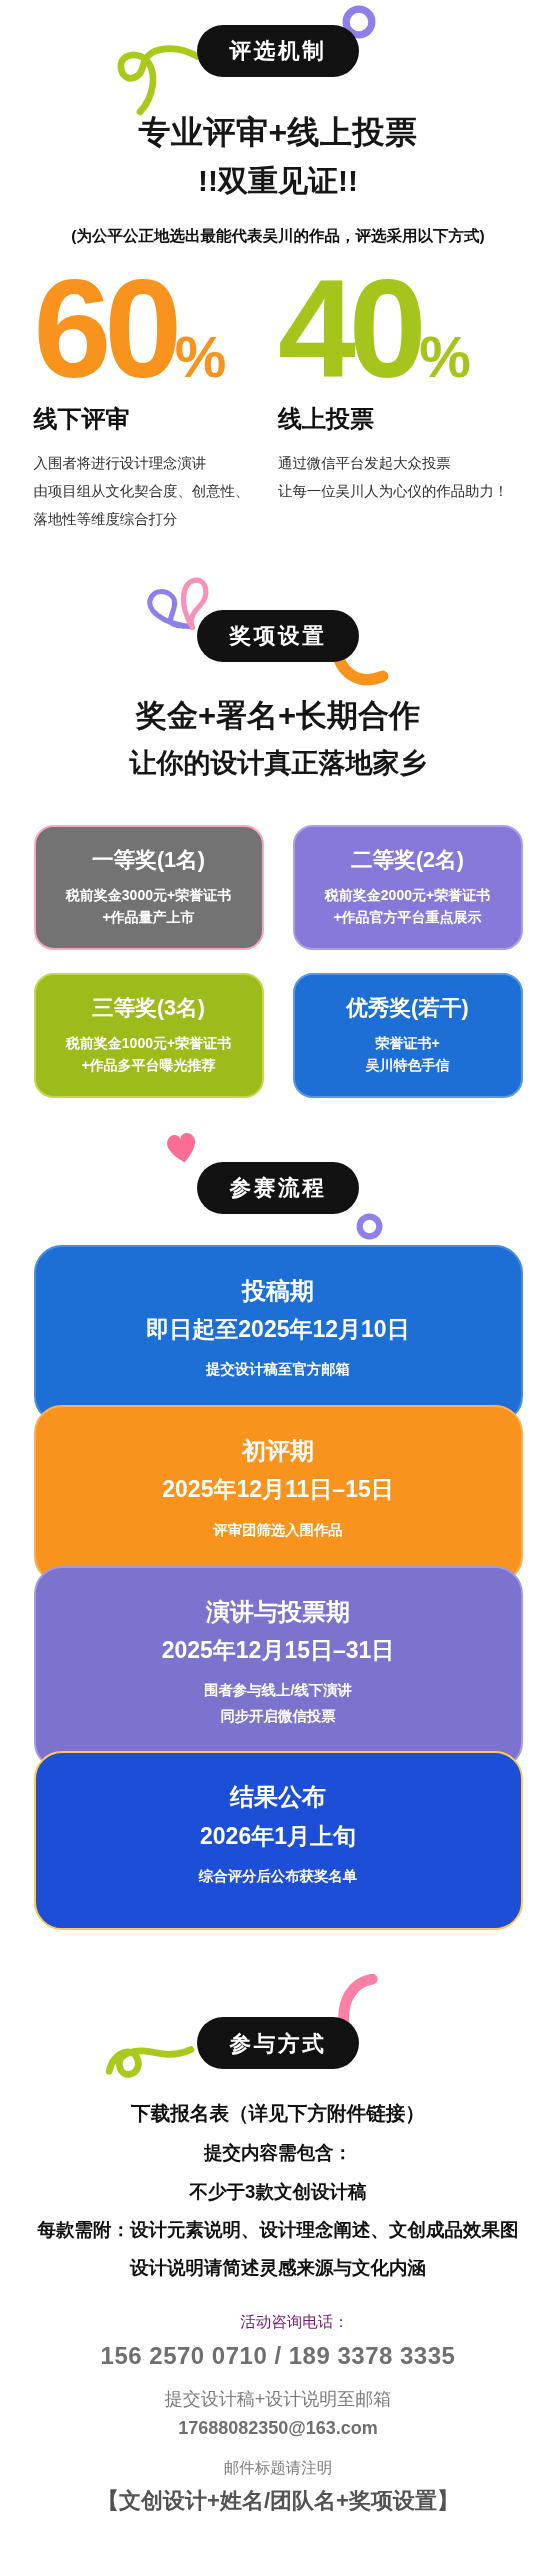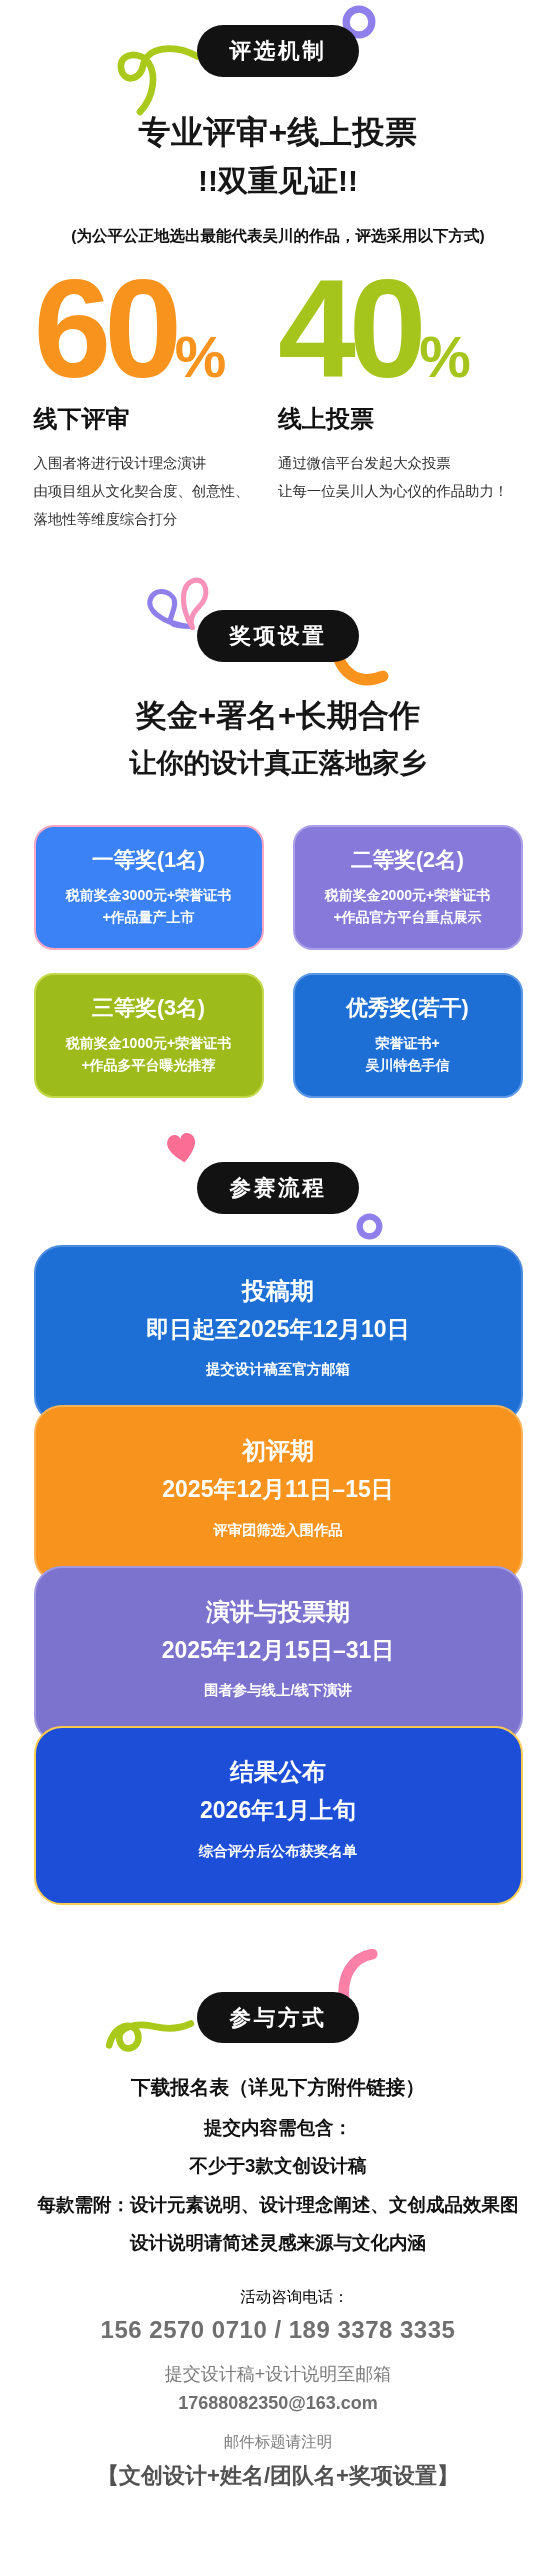--- a/index.html
+++ b/index.html
@@ -59,21 +59,21 @@
   .stage-name { font-size:24px; font-weight:900; }
   .stage-date { font-size:23px; font-weight:900; margin-top:7.2px; }
   .stage-line { font-size:14.4px; font-weight:600; margin-top:13.4px; line-height:1.55; }
   .stage-line + .stage-line { margin-top:3.1px; }
 
   
   .sec-part { margin-top:87px; }
   .part-line { font-size:18.5px; font-weight:800; color:#111; margin-top:13.4px; }
   .part-line.first { font-size:19.6px; margin-top:31px; }
   .contact { margin-top:32px; }
-  .c-label { font-size:15.5px; color:#000000;padding-left:33px; }
+  .c-label { font-size:15.5px; color:#701a75;padding-left:33px; }
   .c-phones { font-size:24px; font-weight:800; color:#6f6f6f; margin-top:8.2px; letter-spacing:0.5px; }
   .c-email-label { font-size:18px; color:#7b7b7b; margin-top:17.5px; }
   .c-email { font-size:18px; font-weight:800; color:#6f6f6f; margin-top:7.2px; }
   .c-subj-label { font-size:15.5px; color:#7b7b7b; margin-top:18.5px; }
   .c-subject { font-size:22px; font-weight:800; color:#525252; margin-top:7.2px; }
 </style>
 </head>
 <body>
 
 <div class="section">
@@ -133,21 +133,21 @@
         <path d="M14,10 C20,58 56,86 104,66" stroke-width="22" stroke-linecap="round" fill="none" stroke="#f8941d"></path>
       </svg>
     </span>
     <span class="pill">奖项设置</span>
   </div>
 
   <div class="awards-title">奖金+署名+长期合作</div>
   <div class="awards-sub">让你的设计真正落地家乡</div>
 
   <div class="award-grid">
-    <div class="award-card" style="background-color: #3b82f6; border-color: rgb(252, 166, 195);">
+    <div class="award-card" style="background-color: #737373; border-color: rgb(252, 166, 195);">
       <div class="award-name">一等奖(1名)</div>
       <div class="award-line">税前奖金3000元+荣誉证书</div>
       <div class="award-line">+作品量产上市</div>
     </div>
     <div class="award-card" style="background-color: rgb(135, 121, 217); border-color: rgb(171, 160, 232);">
       <div class="award-name">二等奖(2名)</div>
       <div class="award-line">税前奖金2000元+荣誉证书</div>
       <div class="award-line">+作品官方平台重点展示</div>
     </div>
     <div class="award-card" style="background-color: rgb(157, 187, 26); border-color: rgb(195, 216, 74);">
@@ -186,20 +186,21 @@
     </div>
     <div class="stage st1" style="background-color: rgb(248, 148, 29); border-color: rgb(251, 178, 87);">
       <div class="stage-name">初评期</div>
       <div class="stage-date">2025年12月11日–15日</div>
       <div class="stage-line">评审团筛选入围作品</div>
     </div>
     <div class="stage st2" style="background-color: rgb(124, 115, 207); border-color: rgb(162, 154, 224);">
       <div class="stage-name">演讲与投票期</div>
       <div class="stage-date">2025年12月15日–31日</div>
       <div class="stage-line">围者参与线上/线下演讲</div>
+      <div class="stage-line">同步开启微信投票</div>
     </div>
     <div class="stage st3" style="background-color: #1d4ed8; border-color: rgb(255, 203, 77);">
       <div class="stage-name">结果公布</div>
       <div class="stage-date">2026年1月上旬</div>
       <div class="stage-line">综合评分后公布获奖名单</div>
     </div>
   </div>
 </div>
 
 <div class="section sec-part">

